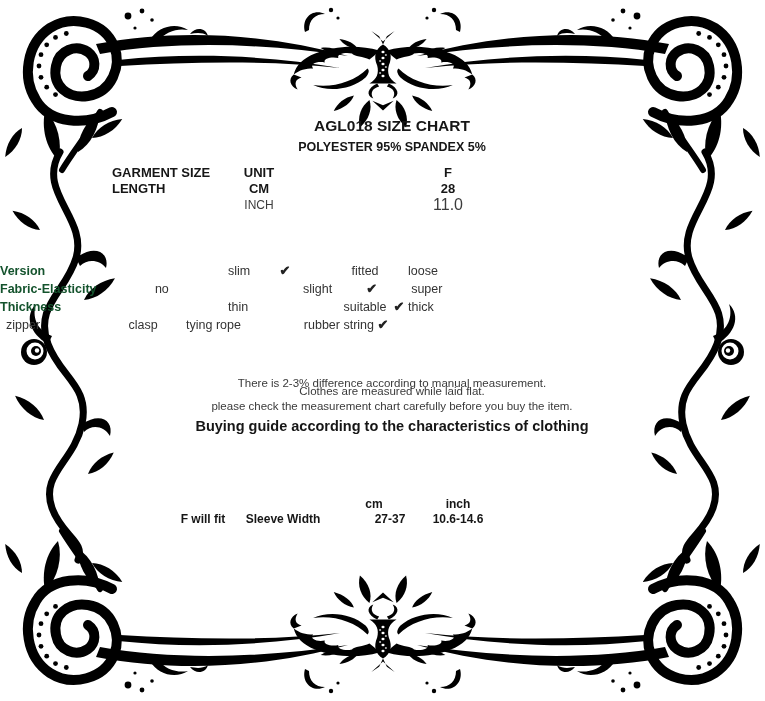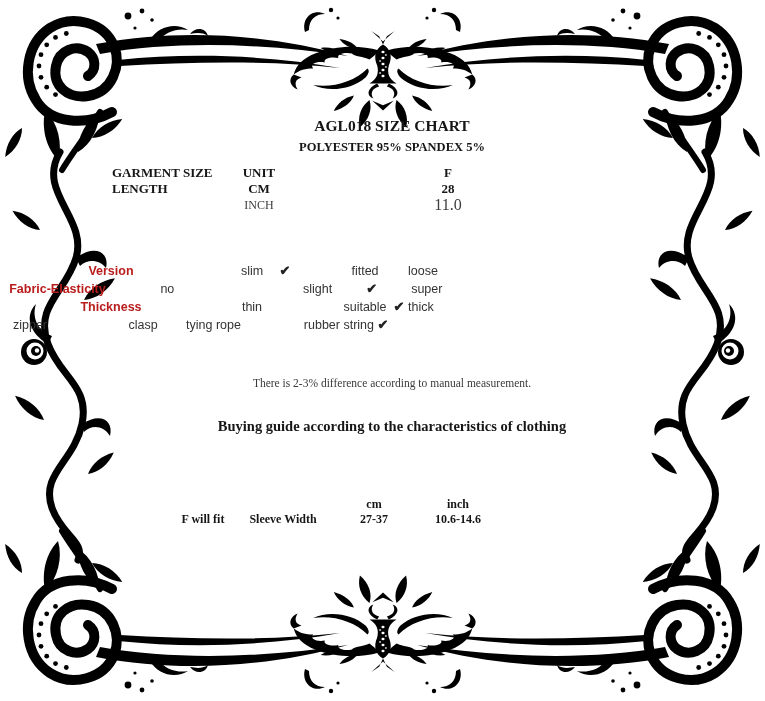--- a/index.html
+++ b/index.html
@@ -1,32 +1,32 @@
 <!DOCTYPE html>
 <html><head>
 <meta charset="utf-8">
 <style>
   html,body{margin:0;padding:0;background:#fff;}
   .page{position:relative;width:765px;height:701px;background:#ffffff;overflow:hidden;
         font-family:"Liberation Sans",sans-serif;color:#1c1c1c;}
   .border-svg{position:absolute;left:0;top:0;z-index:0;}
-  .abs{position:absolute;z-index:2;font-family:Liberation Serif, serif;}
+  .abs{position:absolute;z-index:2;}
   .b{font-weight:bold;color:#161616;}
   .ctr{text-align:center;}
   .gray{color:#3c3c3c;}
   .title{left:85px;width:614px;top:117px;font-size:15.5px;}
   .subtitle{left:85px;width:614px;top:140px;font-size:12.5px;}
   .srow{font-size:13px;height:16px;line-height:16px;}
   .note{left:85px;width:614px;font-size:11.5px;color:#3a3a3a;}
   .note-heading{left:85px;width:614px;top:418px;font-size:14.5px;}
   
   .cr{position:absolute;left:0;width:620px;height:18px;display:flex;z-index:2;
       font-size:12.5px;line-height:18px;}
-  .cr .lab{width:222px;text-align:center;font-weight:bold;color:#b91c1c;}
-  .cr .o1{width:48px;margin-left:6px;text-align:center;color:#333;}
+  .cr .lab{width:222px;text-align:left;font-weight:bold;color:#14532d;}
+  .cr .o1{width:48px;margin-left:6px;color:#333;}
   .cr .m{width:18px;text-align:center;font-weight:bold;font-size:13px;color:#222;}
   .cr .o2{width:50px;text-align:center;color:#333;margin-left:46px;}
   .cr .o3{width:60px;text-align:left;color:#333;}
   .cr .o4{width:110px;text-align:right;color:#333;}
   
   .fit{font-size:12px;height:15px;line-height:15px;}
 </style>
 </head>
 <body>
 
@@ -173,22 +173,24 @@
     <span class="m"></span>
     <span class="o2">clasp</span>
     <span class="m"></span>
     <span class="o3">tying rope</span>
     <span class="m"></span>
     <span class="o4">rubber string</span>
     <span class="m">✔</span>
   </div>
 
   <div class="abs note ctr" style="top:369px;margin-top:8px;">There is 2-3% difference according to manual measurement.</div>
+  <div class="abs note ctr" style="top:385px;">Clothes are measured while laid flat.</div>
+  <div class="abs note ctr" style="top:400px;">please check the measurement chart carefully before you buy the item.</div>
   <div class="abs note-heading ctr b">Buying guide according to the characteristics of clothing</div>
 
   <div class="abs fit b ctr" style="left:344px;width:60px;top:497px;">cm</div>
   <div class="abs fit b ctr" style="left:428px;width:60px;top:497px;">inch</div>
   <div class="abs fit b ctr" style="left:158px;width:90px;top:512px;">F will fit</div>
   <div class="abs fit b ctr" style="left:237px;width:92px;top:512px;">Sleeve Width</div>
-  <div class="abs fit b ctr" style="left:344px;width:60px;top:512px;">27-37</div>
+  <div class="abs fit b ctr" style="left:360px;width:60px;top:512px;">27-37</div>
   <div class="abs fit b ctr" style="left:428px;width:60px;top:512px;">10.6-14.6</div>
 
 </div>
 
 </body></html>

